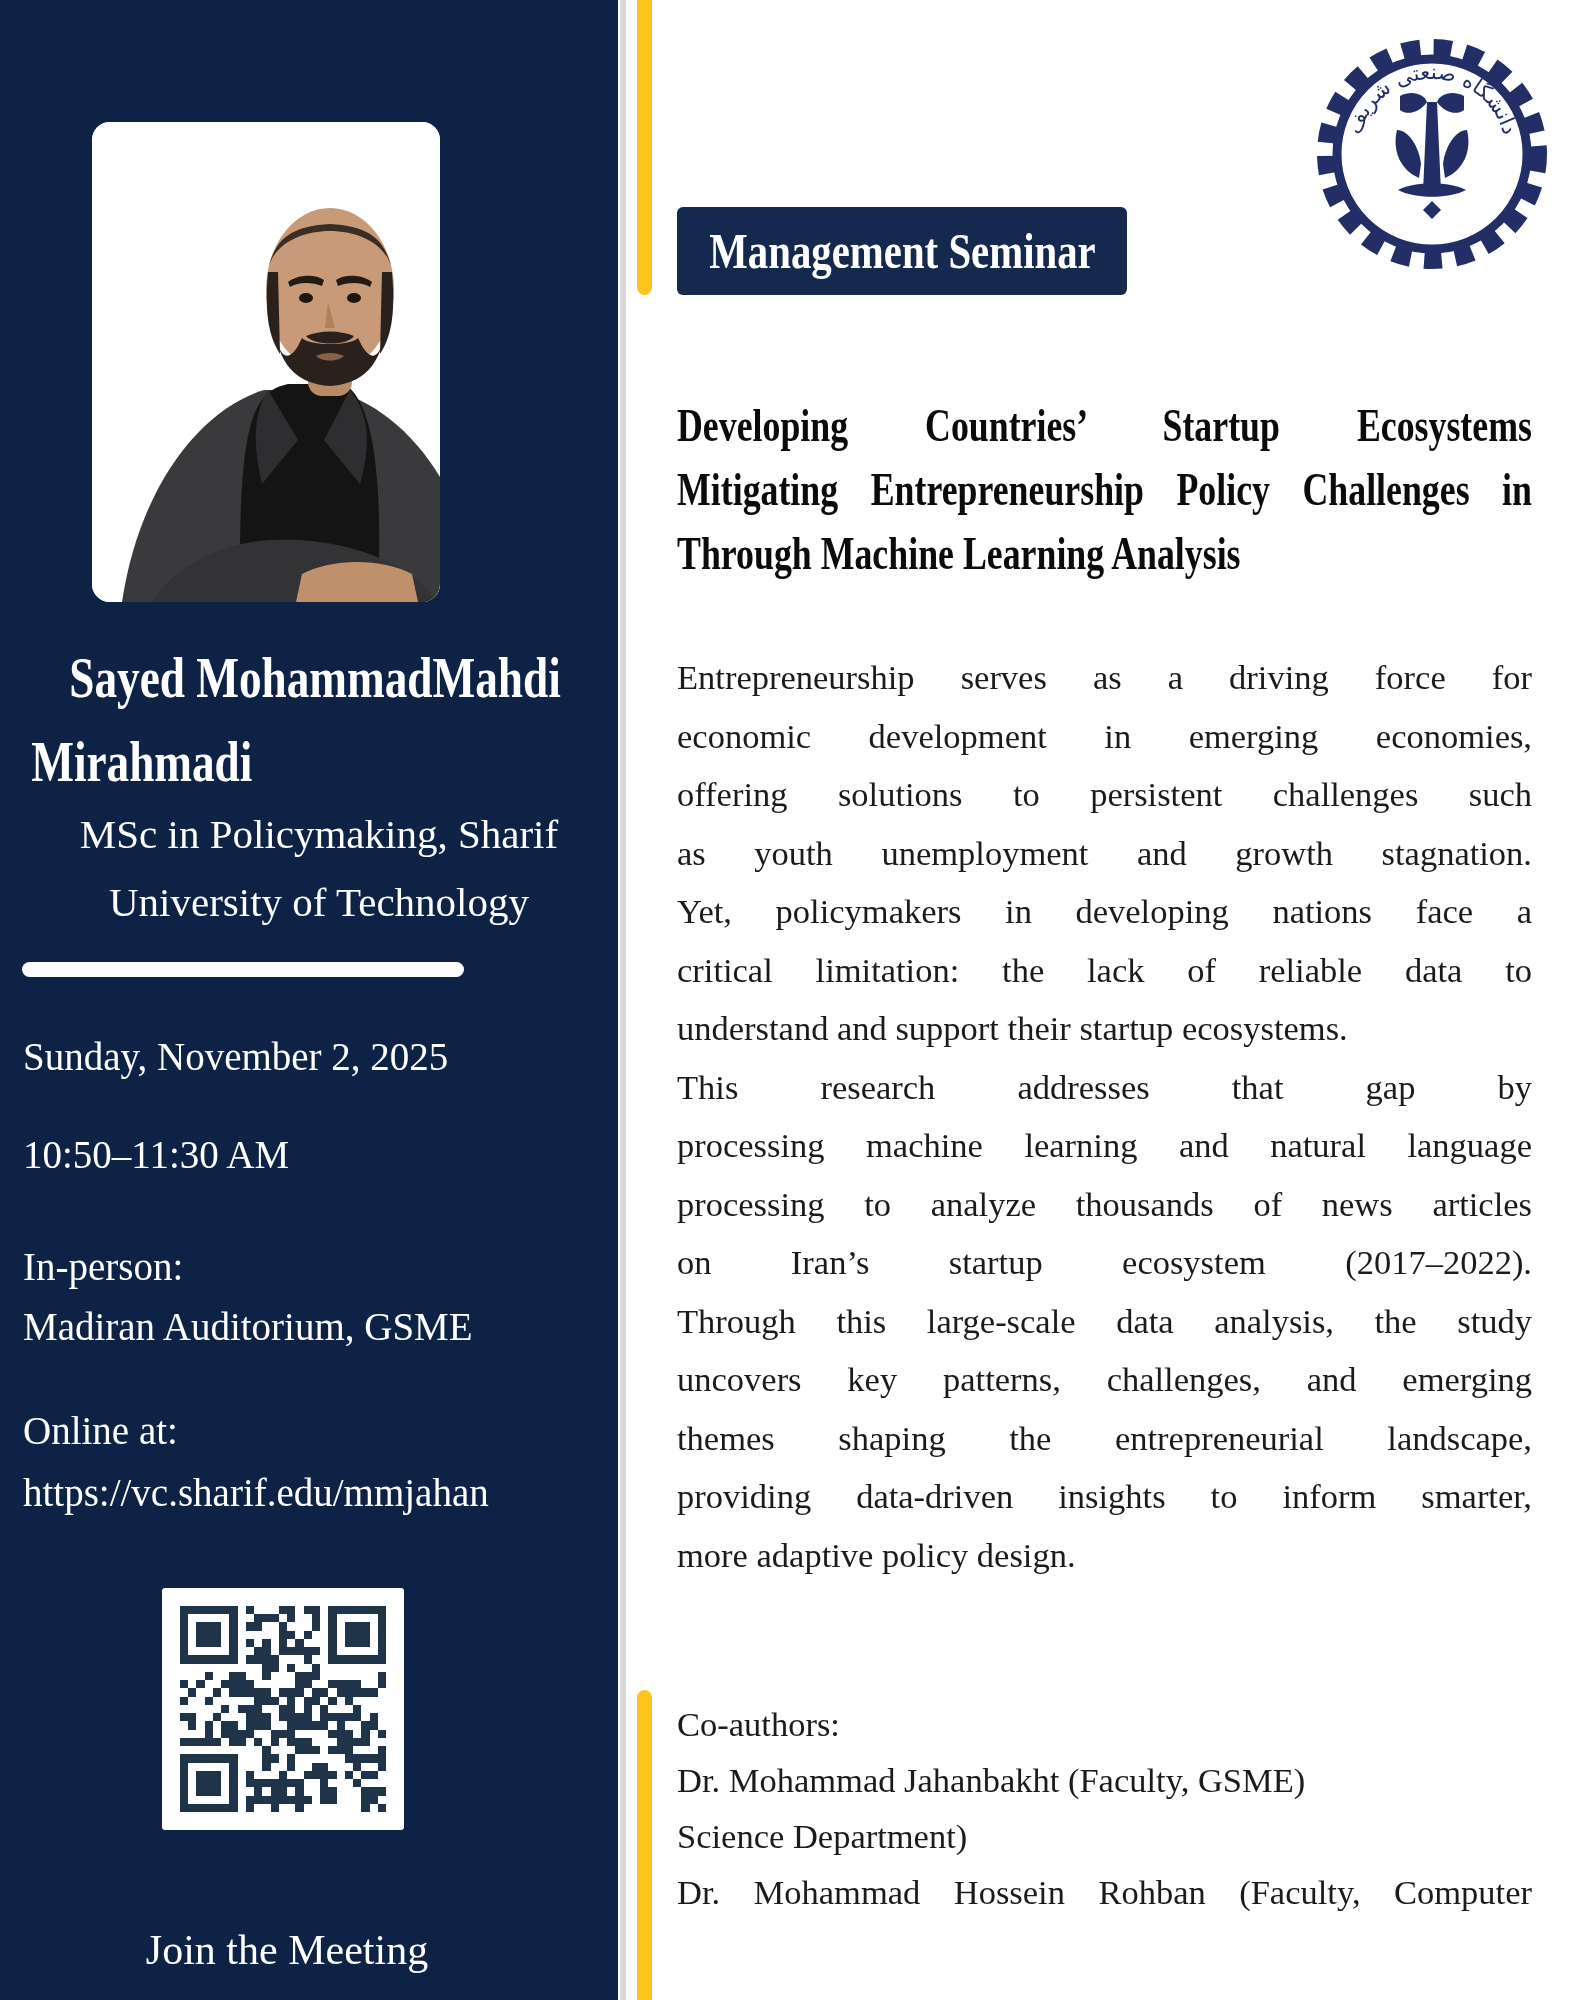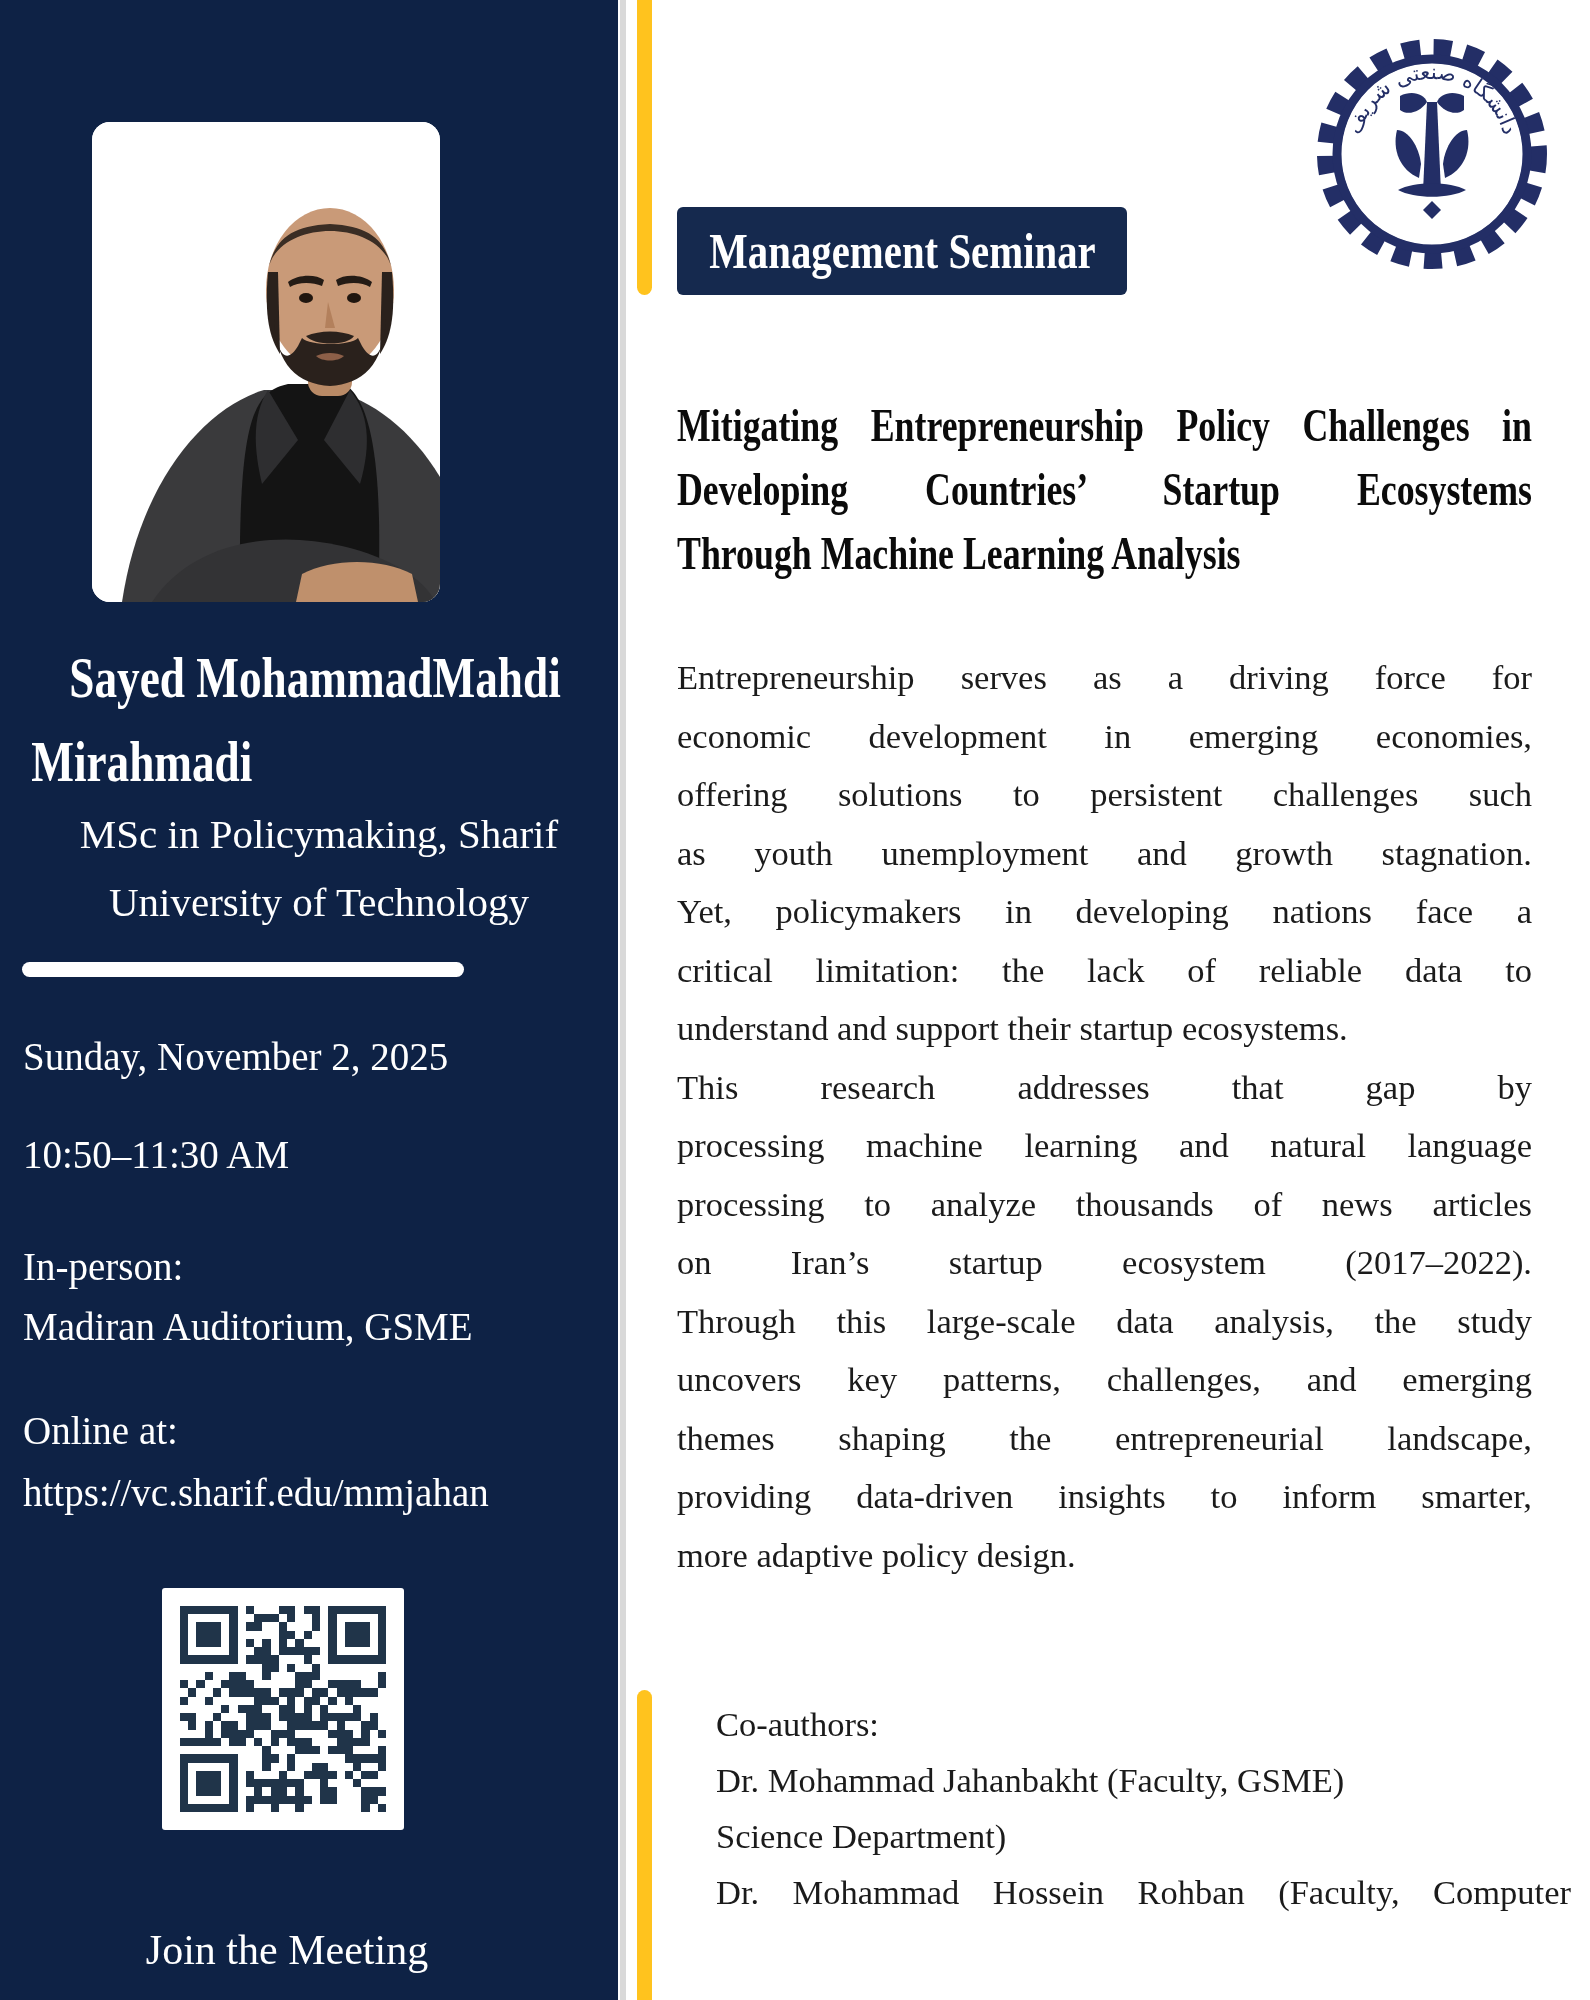--- a/index.html
+++ b/index.html
@@ -30,21 +30,21 @@
   .badge .cond{display:inline-block;transform:scaleX(0.8);transform-origin:50% 50%;
                color:#fff;font-weight:700;font-size:51px;white-space:nowrap;}
   .title-block{position:absolute;left:677px;top:393px;width:855px;}
   .tline{height:64px;overflow:visible;}
   .tline .cond{width:1122px;transform:scaleX(0.762);transform-origin:0 0;
                font-weight:700;font-size:47px;line-height:64px;color:#0b0b0b;white-space:nowrap;}
   .tline.just .cond{white-space:normal;text-align:justify;text-align-last:justify;}
   .abstract{position:absolute;left:677px;top:648px;width:855px;color:#1b1b1b;font-size:34.5px;}
   .bline{height:58.5px;line-height:58.5px;white-space:nowrap;}
   .bline.just{white-space:normal;text-align:justify;text-align-last:justify;}
-  .coauthors{position:absolute;left:677px;top:1696px;width:855px;color:#1b1b1b;font-size:34.5px;margin-left:39px;}
+  .coauthors{position:absolute;left:677px;top:1696px;width:855px;color:#1b1b1b;font-size:34.5px;}
   .cline{height:56px;line-height:56px;white-space:nowrap;}
   .cline.just{white-space:normal;text-align:justify;text-align-last:justify;}
   .logo{position:absolute;left:1312px;top:34px;width:240px;height:240px;}
 </style>
 </head>
 <body>
 
 <div class="poster" style="--navy: #0e2245; --badge: #15294e; --yellow: #ffc31e; --rule: #d9d9d9; --logo: #232e66;">
 
   <div class="sidebar">
@@ -365,24 +365,24 @@
       </g>
       <path id="arcpath" d="M -72 -18 A 74 74 0 0 1 72 -18" fill="none"></path>
       <text font-family="'DejaVu Sans',sans-serif" font-size="21" fill="var(--logo)">
         <textPath href="#arcpath" startOffset="50%" text-anchor="middle">دانشگاه صنعتی شریف</textPath>
       </text>
     </svg>
   </div>
 
   <div class="title-block">
     <div class="tline just">
-        <div class="cond">Mitigating Entrepreneurship Policy Challenges in</div>
+        <div class="cond">Developing Countries’ Startup Ecosystems</div>
       </div>
     <div class="tline just">
-        <div class="cond">Developing Countries’ Startup Ecosystems</div>
+        <div class="cond">Mitigating Entrepreneurship Policy Challenges in</div>
       </div>
     <div class="tline">
         <div class="cond">Through Machine Learning Analysis</div>
       </div>
   </div>
 
   <div class="abstract">
     <div class="bline just">Entrepreneurship serves as a driving force for</div>
     <div class="bline just">economic development in emerging economies,</div>
     <div class="bline just">offering solutions to persistent challenges such</div>

